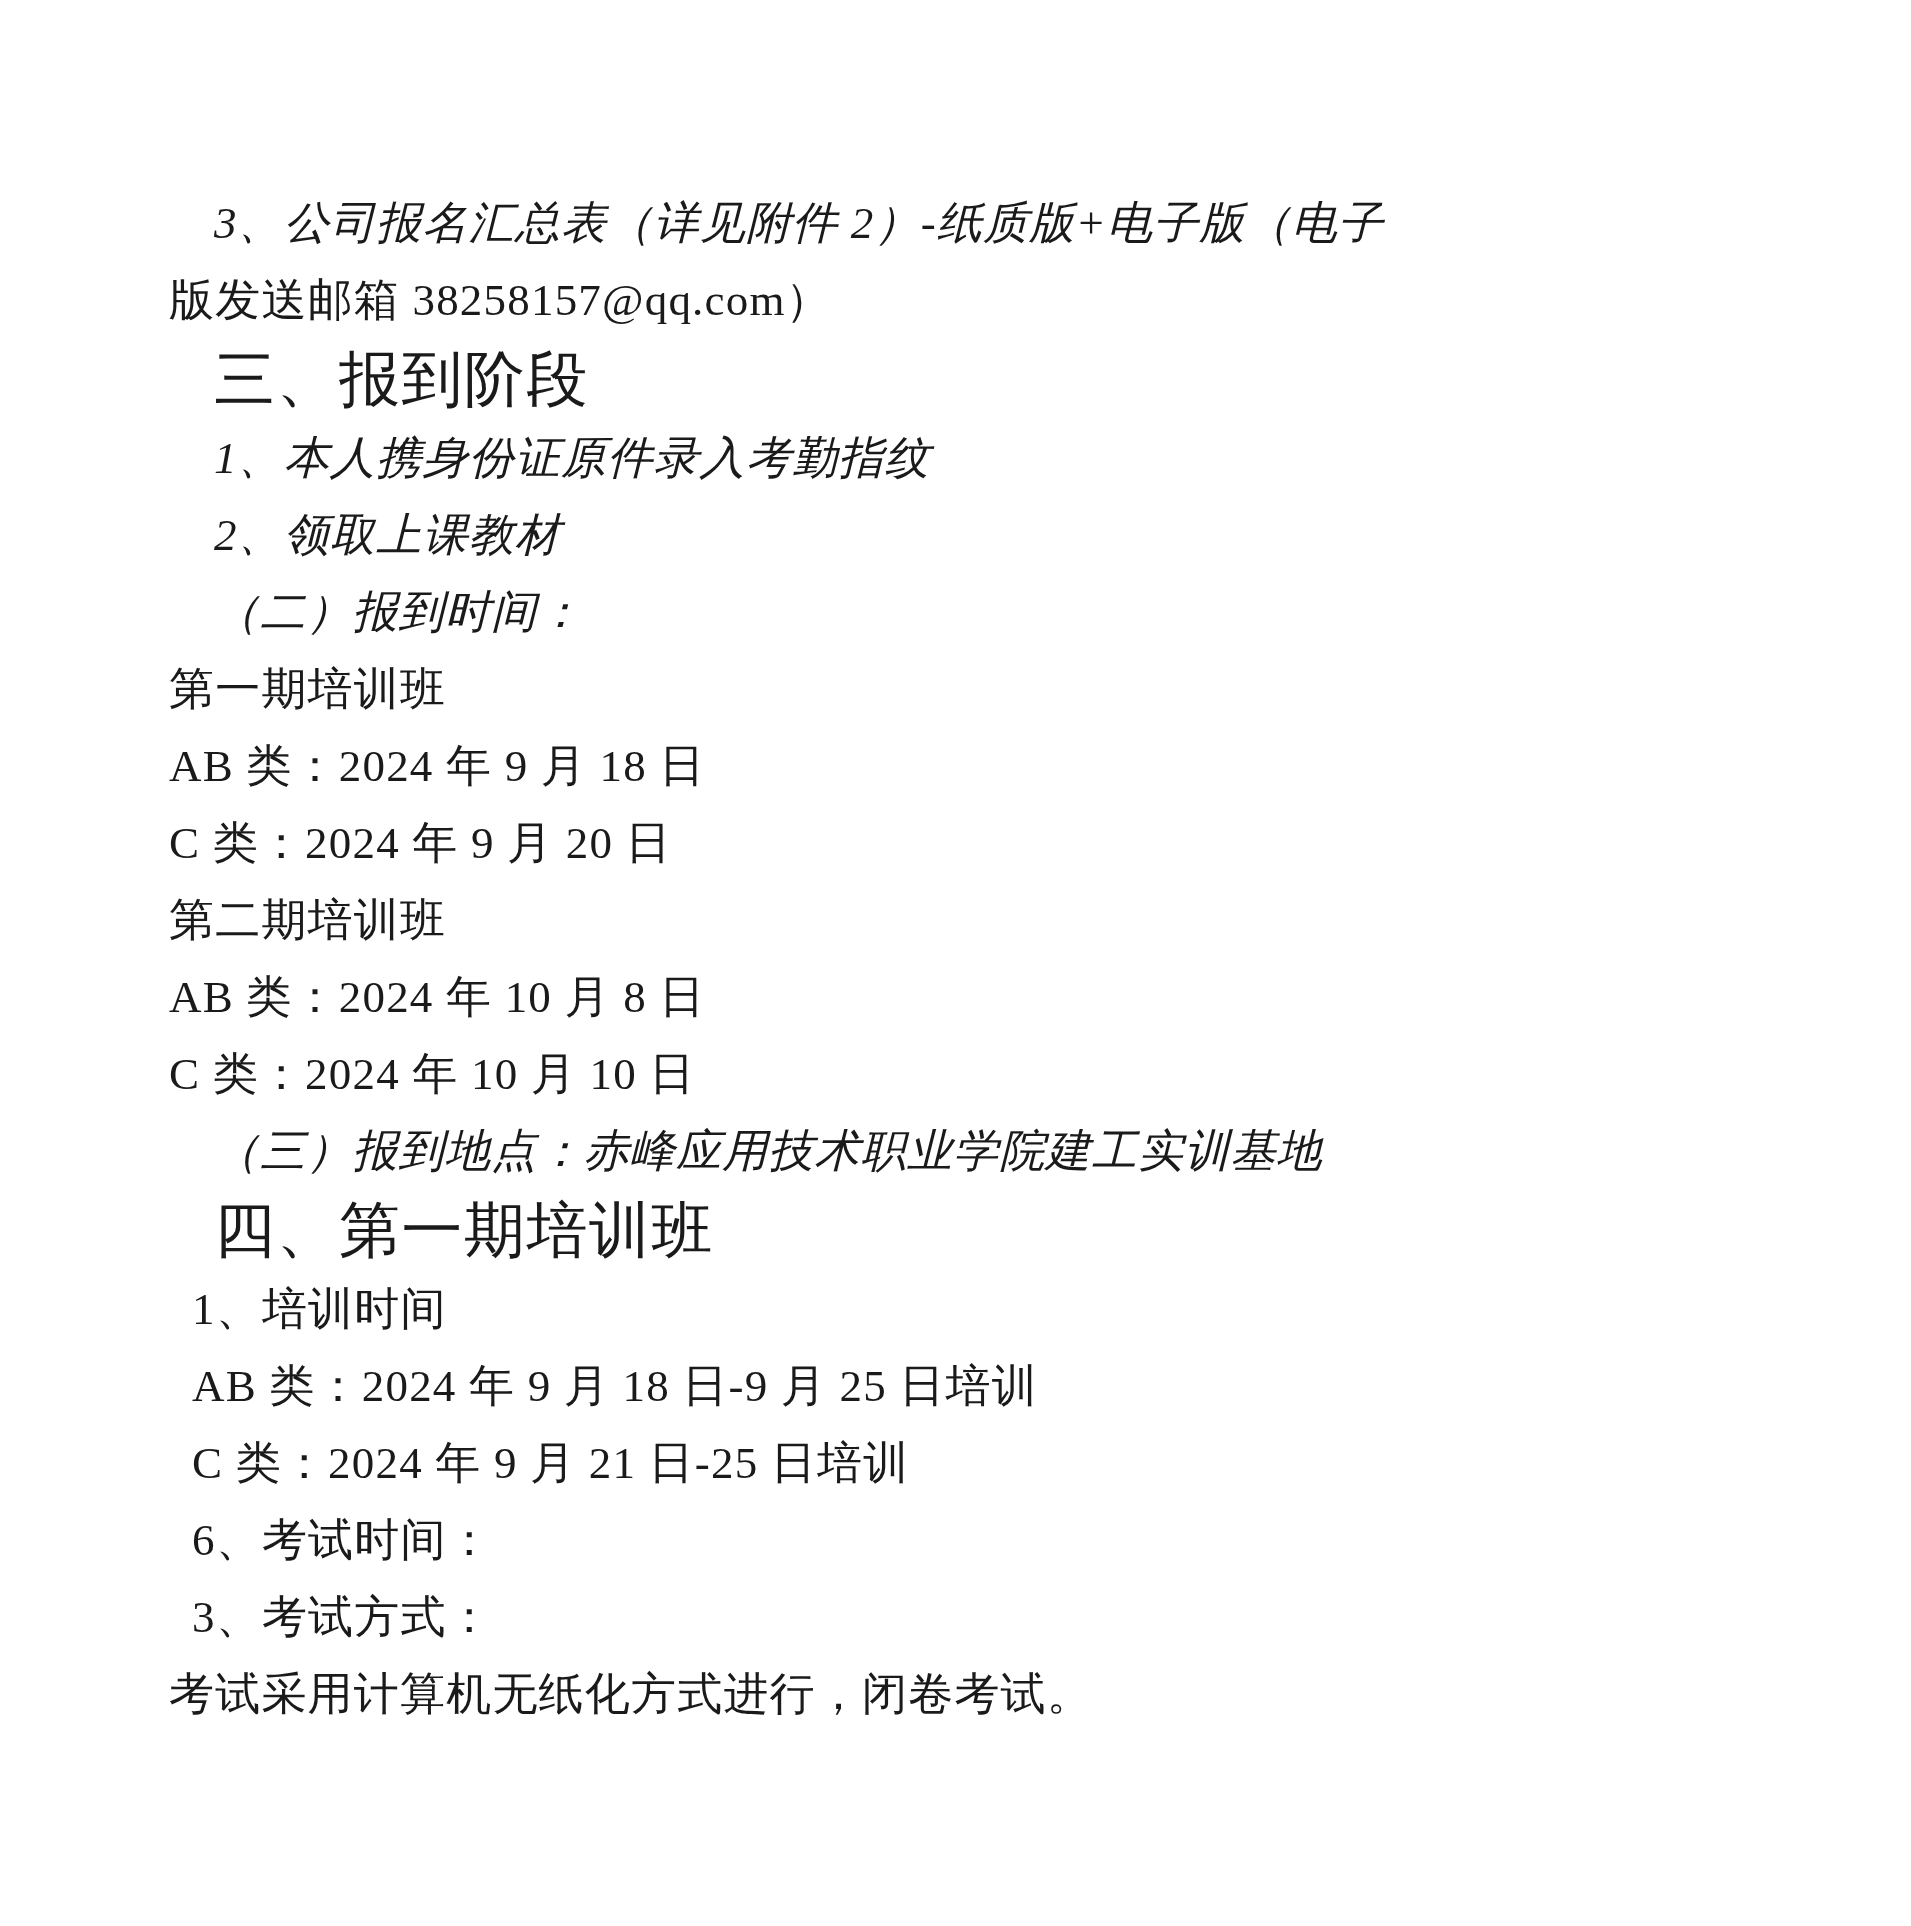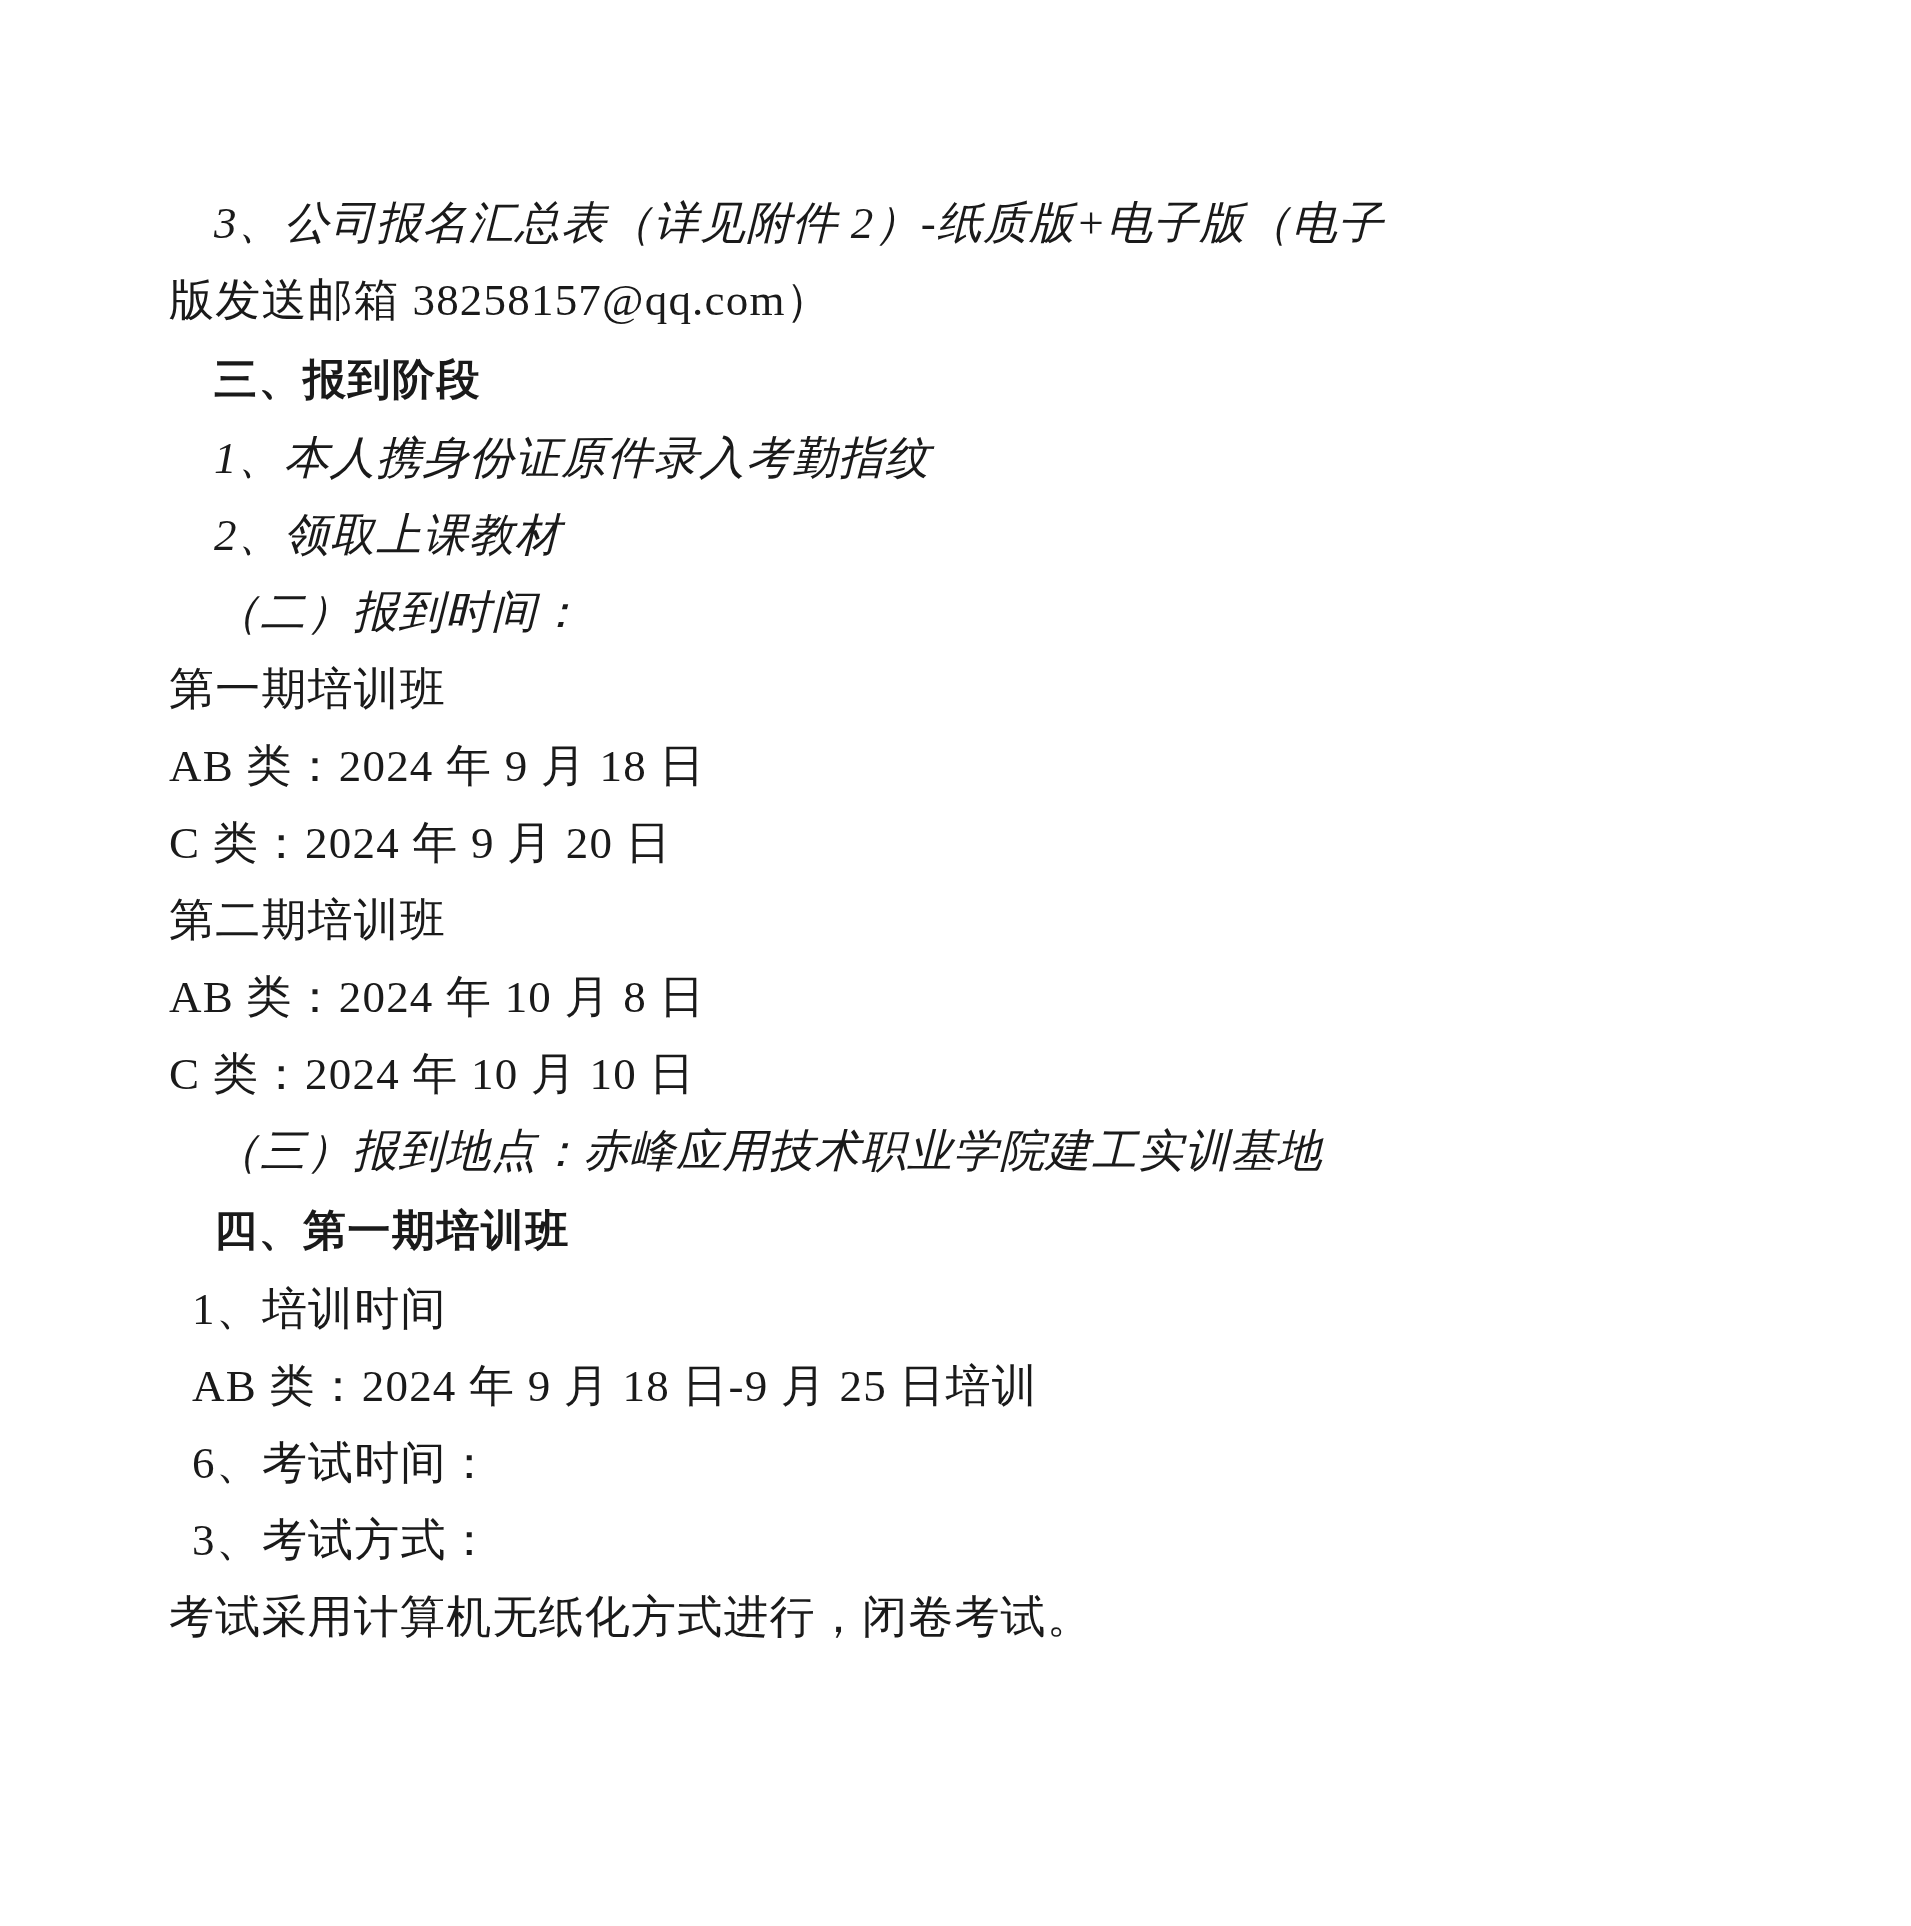--- a/index.html
+++ b/index.html
@@ -27,23 +27,23 @@
   }
   .p-indent {
     text-indent: 45px;
     font-style: italic;
   }
   .p-noindent {
     text-indent: 0;
   }
   .heading {
     margin: 0;
-    font-size: 43px;
+    font-size: 61px;
     line-height: 81px;
-    font-weight: bold;
+    font-weight: normal;
     letter-spacing: 1.5px;
     text-indent: 45px;
     font-family: "Liberation Sans", "DejaVu Sans", sans-serif;
   }
   .small-indent {
     text-indent: 23px;
   }
 </style>
 </head>
 <body>
@@ -63,18 +63,19 @@
   <p class="p p-noindent">C 类：2024 年 9 月 20 日</p>
   <p class="p p-noindent">第二期培训班</p>
   <p class="p p-noindent">AB 类：2024 年 10 月 8 日</p>
   <p class="p p-noindent">C 类：2024 年 10 月 10 日</p>
   <p class="p p-indent">（三）报到地点：赤峰应用技术职业学院建工实训基地</p>
 
   <p class="heading">四、第一期培训班</p>
 
   <p class="p small-indent">1、培训时间</p>
   <p class="p small-indent">AB 类：2024 年 9 月 18 日-9 月 25 日培训</p>
+  <p class="p small-indent">C 类：2024 年 9 月 21 日-25 日培训</p>
   <p class="p small-indent">6、考试时间：</p>
   <p class="p small-indent">3、考试方式：</p>
   <p class="p p-noindent">考试采用计算机无纸化方式进行，闭卷考试。</p>
 
 </div>
 
 
 </body></html>

